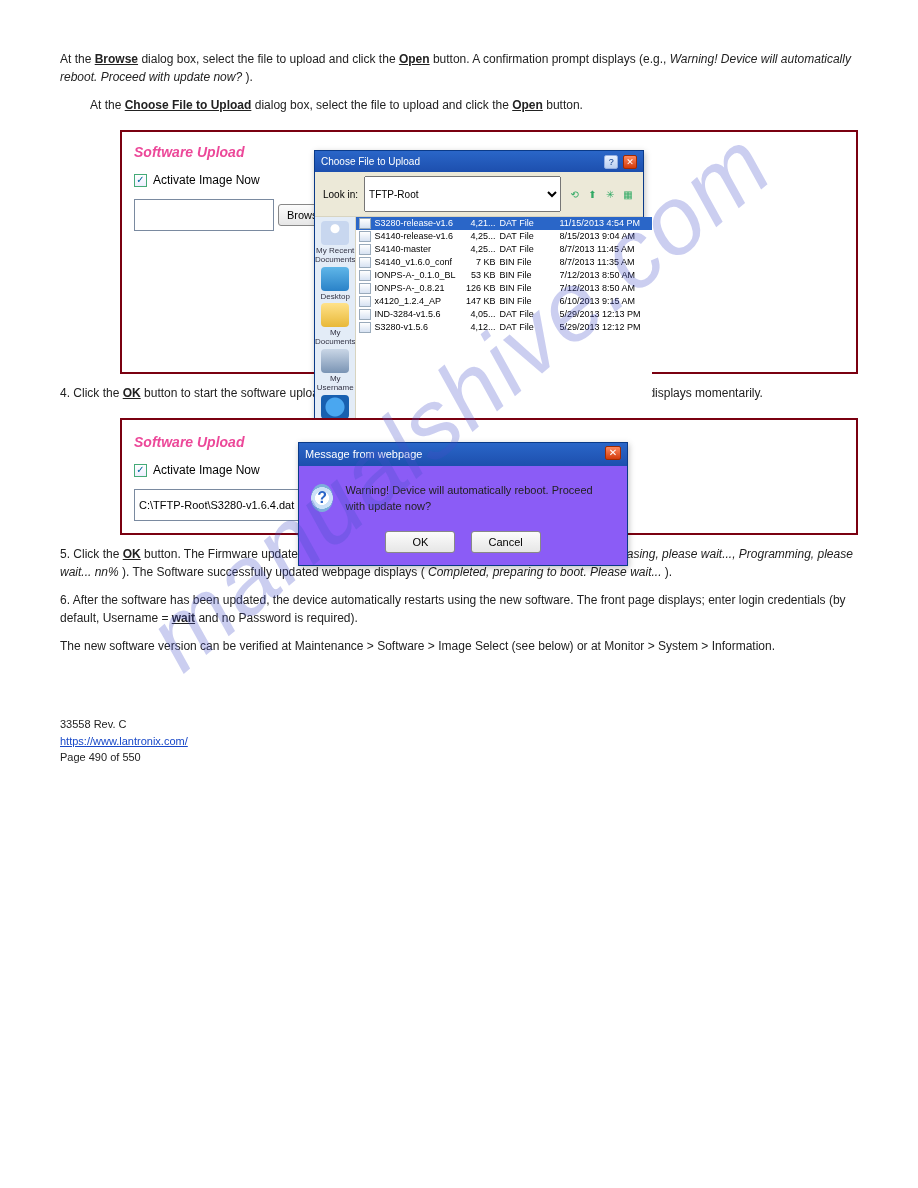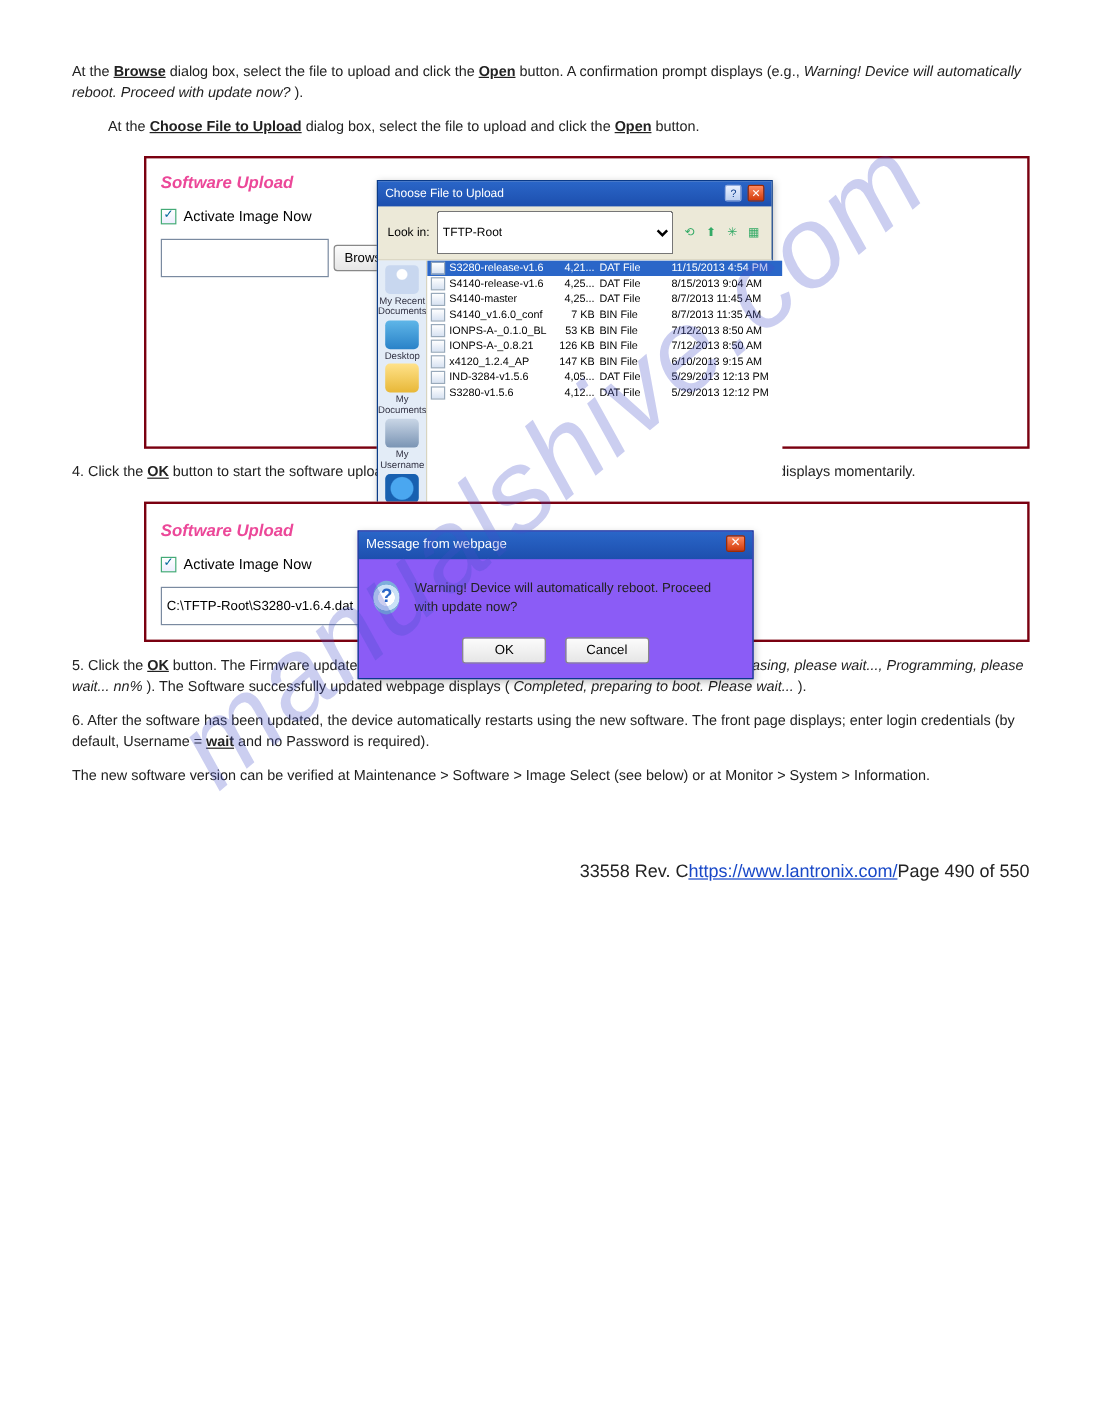--- a/index.html
+++ b/index.html
@@ -53,21 +53,21 @@
 .figure2-body { padding: 12px; min-height: 100px; position: relative; }
 .msgbox { position: absolute; top: 22px; left: 176px; width: 330px; border: 1px solid #0a3a88; box-shadow: 1px 2px 6px rgba(0,0,0,.25); background: #8b5cf6; }
 .mb-title { background: linear-gradient(#2a66c8,#1d4fae); color: #fff; padding: 3px 6px; display: flex; justify-content: space-between; font-size: 11px; }
 .mb-title .close2 { display: inline-block; width: 16px; height: 14px; background: linear-gradient(#ff8a60,#d23a0a); color: #fff; border: 1px solid #a12a00; border-radius: 2px; text-align: center; font-size: 10px; line-height: 12px; }
 .mb-body { padding: 16px 12px 10px 12px; font-size: 11px; display: flex; gap: 12px; align-items: center; color: #222; }
 .mb-ico { width: 28px; height: 28px; border-radius: 50%; background: radial-gradient(circle,#fff 38%,#cbe1f7 40% 60%, #7daedb 62% 100%); color: #2a66c8; font-weight: bold; font-size: 16px; display: flex; align-items: center; justify-content: center; }
 .mb-btns { text-align: center; padding: 6px 0 12px; }
 .mb-btns .wbtn { width: 70px; margin: 0 6px; }
 
 .watermark { position: absolute; left: 50%; top: 50%; transform: translate(-50%, -52%) rotate(-40deg); font-size: 96px; color: rgba(70,80,200,0.28); letter-spacing: 2px; pointer-events: none; font-style: italic; white-space: nowrap; z-index: 50; }
-.footer { display: flex; justify-content: flex-end; font-size: 15px; color: #222; border-top: 1px solid transparent; margin-top: 60px; }
+.footer { display: flex; justify-content: center; font-size: 11px; color: #222; border-top: 1px solid transparent; margin-top: 60px; flex-direction: column; }
 .link-like { color: #1848c8; text-decoration: underline; }
 </style>
 </head>
 <body>
 
 <div class="watermark">manualshive.com</div>
 
 <p class="para">
   <span>At the </span>
   <span class="bold">Browse</span>

